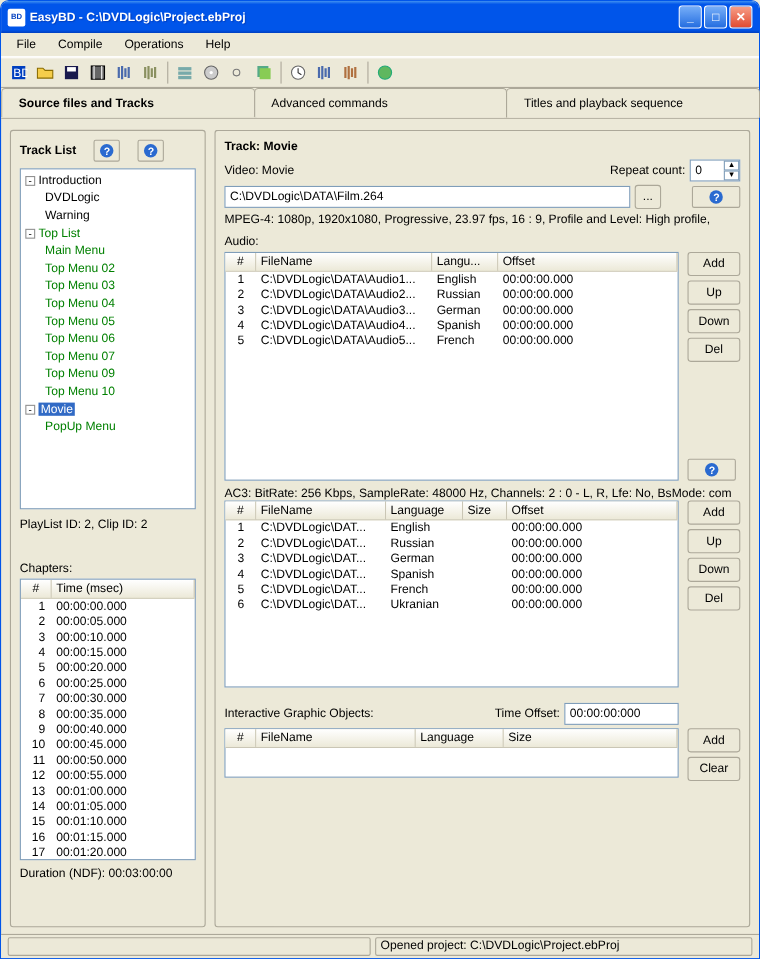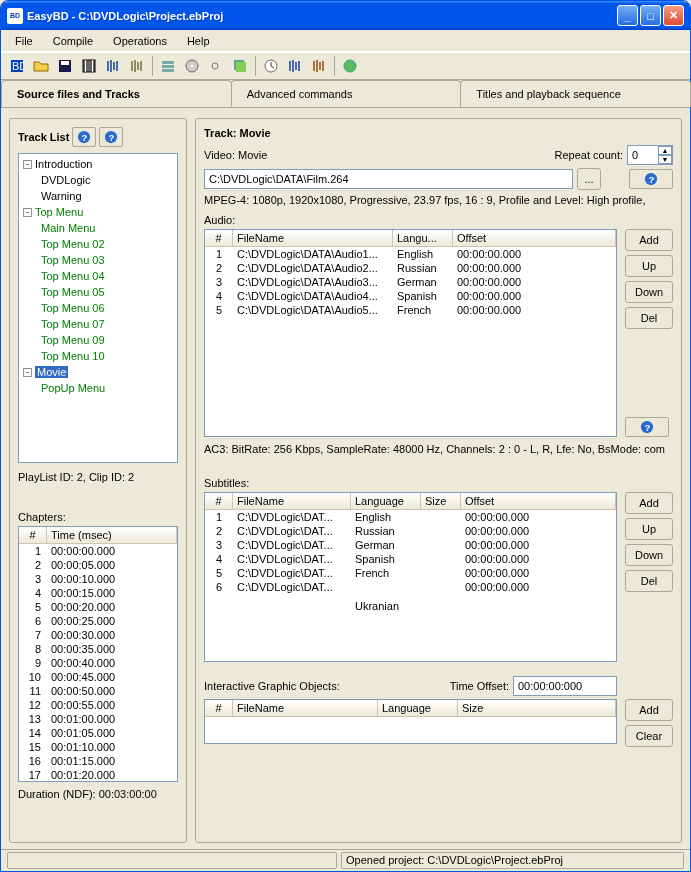--- a/index.html
+++ b/index.html
@@ -154,21 +154,21 @@
         <span>Advanced commands</span>
       </div>
     <div class="tab">
         <span>Titles and playback sequence</span>
       </div>
   </div>
 
   <div class="content">
 
     <div class="panel leftp">
-      <div style="display:flex;align-items:center;gap:3px;">
+      <div style="display:flex;align-items:center;gap:16px;">
         <span class="label-b">Track List</span>
         <div class="hbtn">
             <svg width="14" height="14" viewBox="0 0 16 16">
               <circle cx="8" cy="8" r="7" fill="#2a6ad0"></circle>
               <text x="5" y="12" fill="#fff" font-size="11" font-weight="bold">?</text>
             </svg>
           </div>
         <div class="hbtn">
             <svg width="14" height="14" viewBox="0 0 16 16">
               <circle cx="8" cy="8" r="7" fill="#2a6ad0"></circle>
@@ -182,21 +182,21 @@
             <span>Introduction</span>
           </div>
           <div class="tree-row tree-l1">
             <span>DVDLogic</span>
           </div>
           <div class="tree-row tree-l1">
             <span>Warning</span>
           </div>
           <div class="tree-row tree-l0">
             <div class="tree-exp">-</div>
-            <span class="tree-green">Top Menu</span>
+            <span class="tree-green">Top List</span>
           </div>
           <div class="tree-row tree-l1">
             <span class="tree-green">Main Menu</span>
           </div>
           <div class="tree-row tree-l1">
             <span class="tree-green">Top Menu 02</span>
           </div>
           <div class="tree-row tree-l1">
             <span class="tree-green">Top Menu 03</span>
           </div>
@@ -390,21 +390,20 @@
           <div class="hbtn" style="width:44px;">
               <svg width="14" height="14" viewBox="0 0 16 16">
                 <circle cx="8" cy="8" r="7" fill="#2a6ad0"></circle>
                 <text x="5" y="12" fill="#fff" font-size="11" font-weight="bold">?</text>
               </svg>
             </div>
         </div>
       </div>
       <div style="margin-top:6px;">AC3: BitRate: 256 Kbps, SampleRate: 48000 Hz, Channels: 2 : 0 - L, R, Lfe: No, BsMode: com</div>
 
-      <div style="margin-top:22px;margin-bottom:3px;">Subtitles:</div>
       <div style="display:flex;gap:8px;">
         <div class="grid" style="flex:1;height:170px;">
           <div class="listhdr">
             <div style="width:28px;text-align:center;">#</div>
             <div style="width:118px;">FileName</div>
             <div style="width:70px;">Language</div>
             <div style="width:40px;">Size</div>
             <div style="flex:1;">Offset</div>
           </div>
           <div id="subs-rows">
@@ -439,21 +438,21 @@
               <div class="listrow">
                 <div style="width:28px;text-align:center;">5</div>
                 <div style="width:118px;">C:\DVDLogic\DAT...</div>
                 <div style="width:70px;">French</div>
                 <div style="width:40px;"></div>
                 <div style="flex:1;">00:00:00.000</div>
               </div>
               <div class="listrow">
                 <div style="width:28px;text-align:center;">6</div>
                 <div style="width:118px;">C:\DVDLogic\DAT...</div>
-                <div style="width:70px;margin-top:19px;">Ukranian</div>
+                <div style="width:70px;">Ukranian</div>
                 <div style="width:40px;"></div>
                 <div style="flex:1;">00:00:00.000</div>
               </div>
             </div>
         </div>
         <div style="display:flex;flex-direction:column;gap:4px;width:48px;">
           <button class="btn">Add</button>
           <button class="btn">Up</button>
           <button class="btn">Down</button>
           <button class="btn">Del</button>

